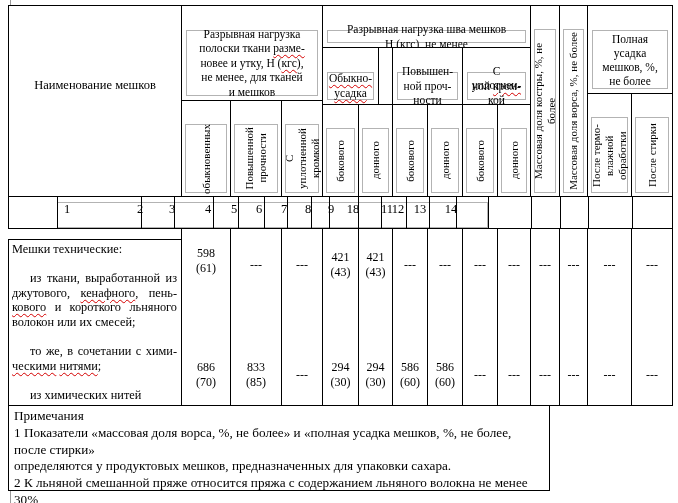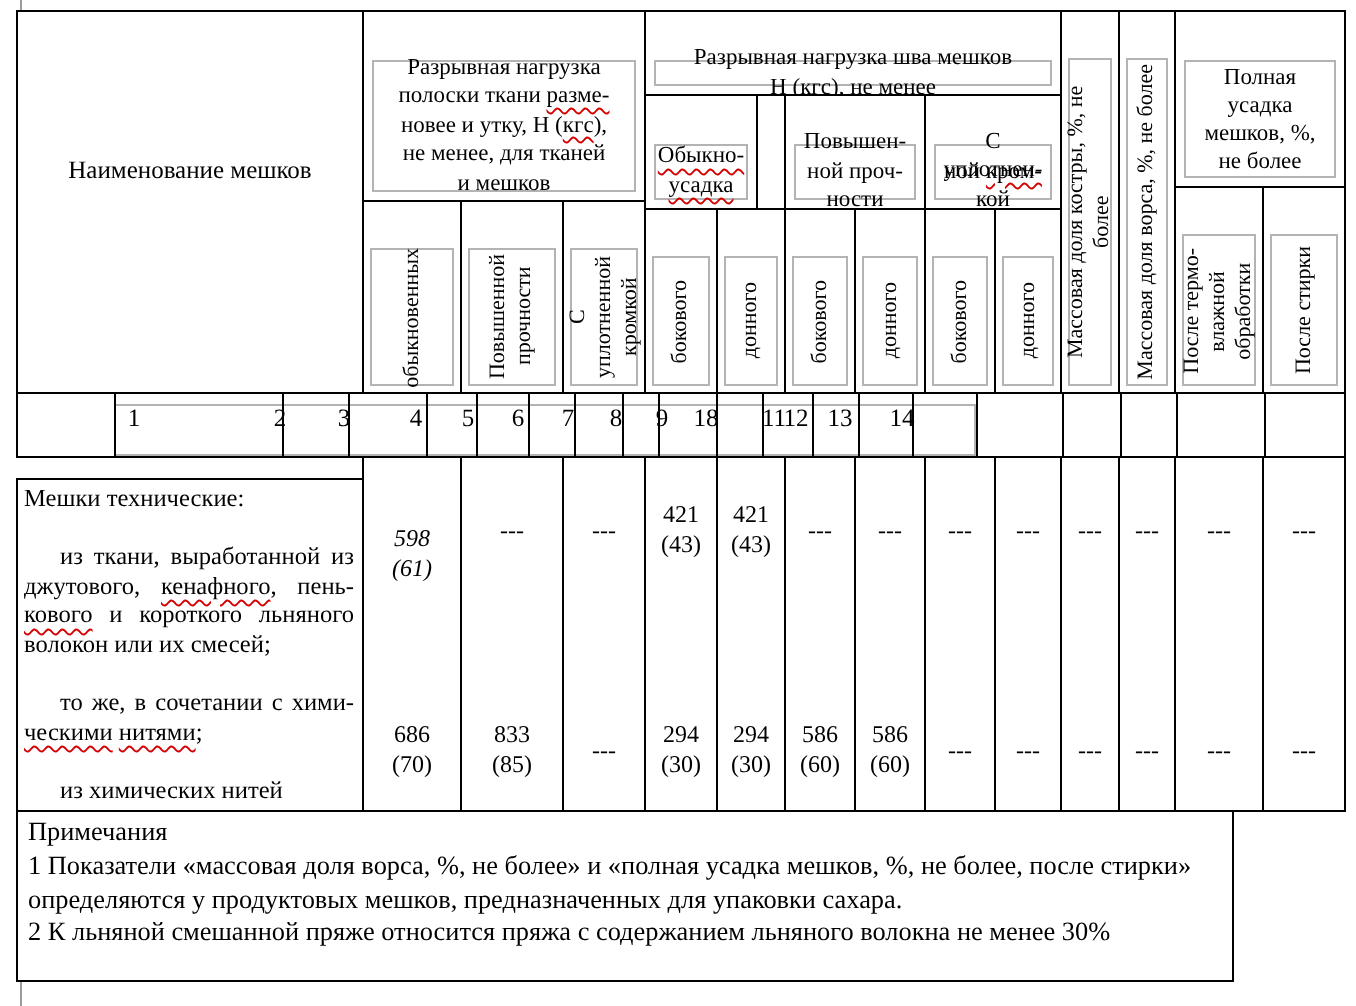--- a/index.html
+++ b/index.html
@@ -199,26 +199,26 @@
       <div class="ln jst"><span>джутового, </span><span class="wavy">кенафного</span><span>, пень-</span></div>
       <div class="ln jst"><span class="wavy">кового</span><span> и короткого льняного</span></div>
       <div class="ln"><span>волокон или их смесей;</span></div>
       <div class="ln">&nbsp;</div>
       <div class="ln ind jst"><span>то же, в сочетании с хими-</span></div>
       <div class="ln"><span class="wavy">ческими</span><span> </span><span class="wavy">нитями</span><span>;</span></div>
       <div class="ln">&nbsp;</div>
       <div class="ln ind"><span>из химических нитей</span></div>
     </div>
 
-  <div class="cell notes" style="left:8px;top:405px;width:609px;height:86px;">Примечания
+  <div class="cell notes" style="left:8px;top:405px;width:542px;height:86px;">Примечания
 1 Показатели «массовая доля ворса, %, не более» и «полная усадка мешков, %, не более, после стирки»
 определяются у продуктовых мешков, предназначенных для упаковки сахара.
 2 К льняной смешанной пряже относится пряжа с содержанием льняного волокна не менее 30%</div>
 <div class="cell" style="left: 181px; top: 228px; width: 50px; height: 178px;">
-      <div class="valblk" style="top: 32px; font-style: italic;">598
+      <div class="valblk" style="top: 16px;">598
 (61)</div>
       <div class="valblk" style="top: 130px;">686
 (70)</div>
     </div>
     <div class="cell" style="left: 230px; top: 228px; width: 52px; height: 178px;">
       <div class="valblk" style="top: 20px;">---</div>
       <div class="valblk" style="top: 130px;">833
 (85)</div>
     </div>
     <div class="cell" style="left: 281px; top: 228px; width: 42px; height: 178px;">

